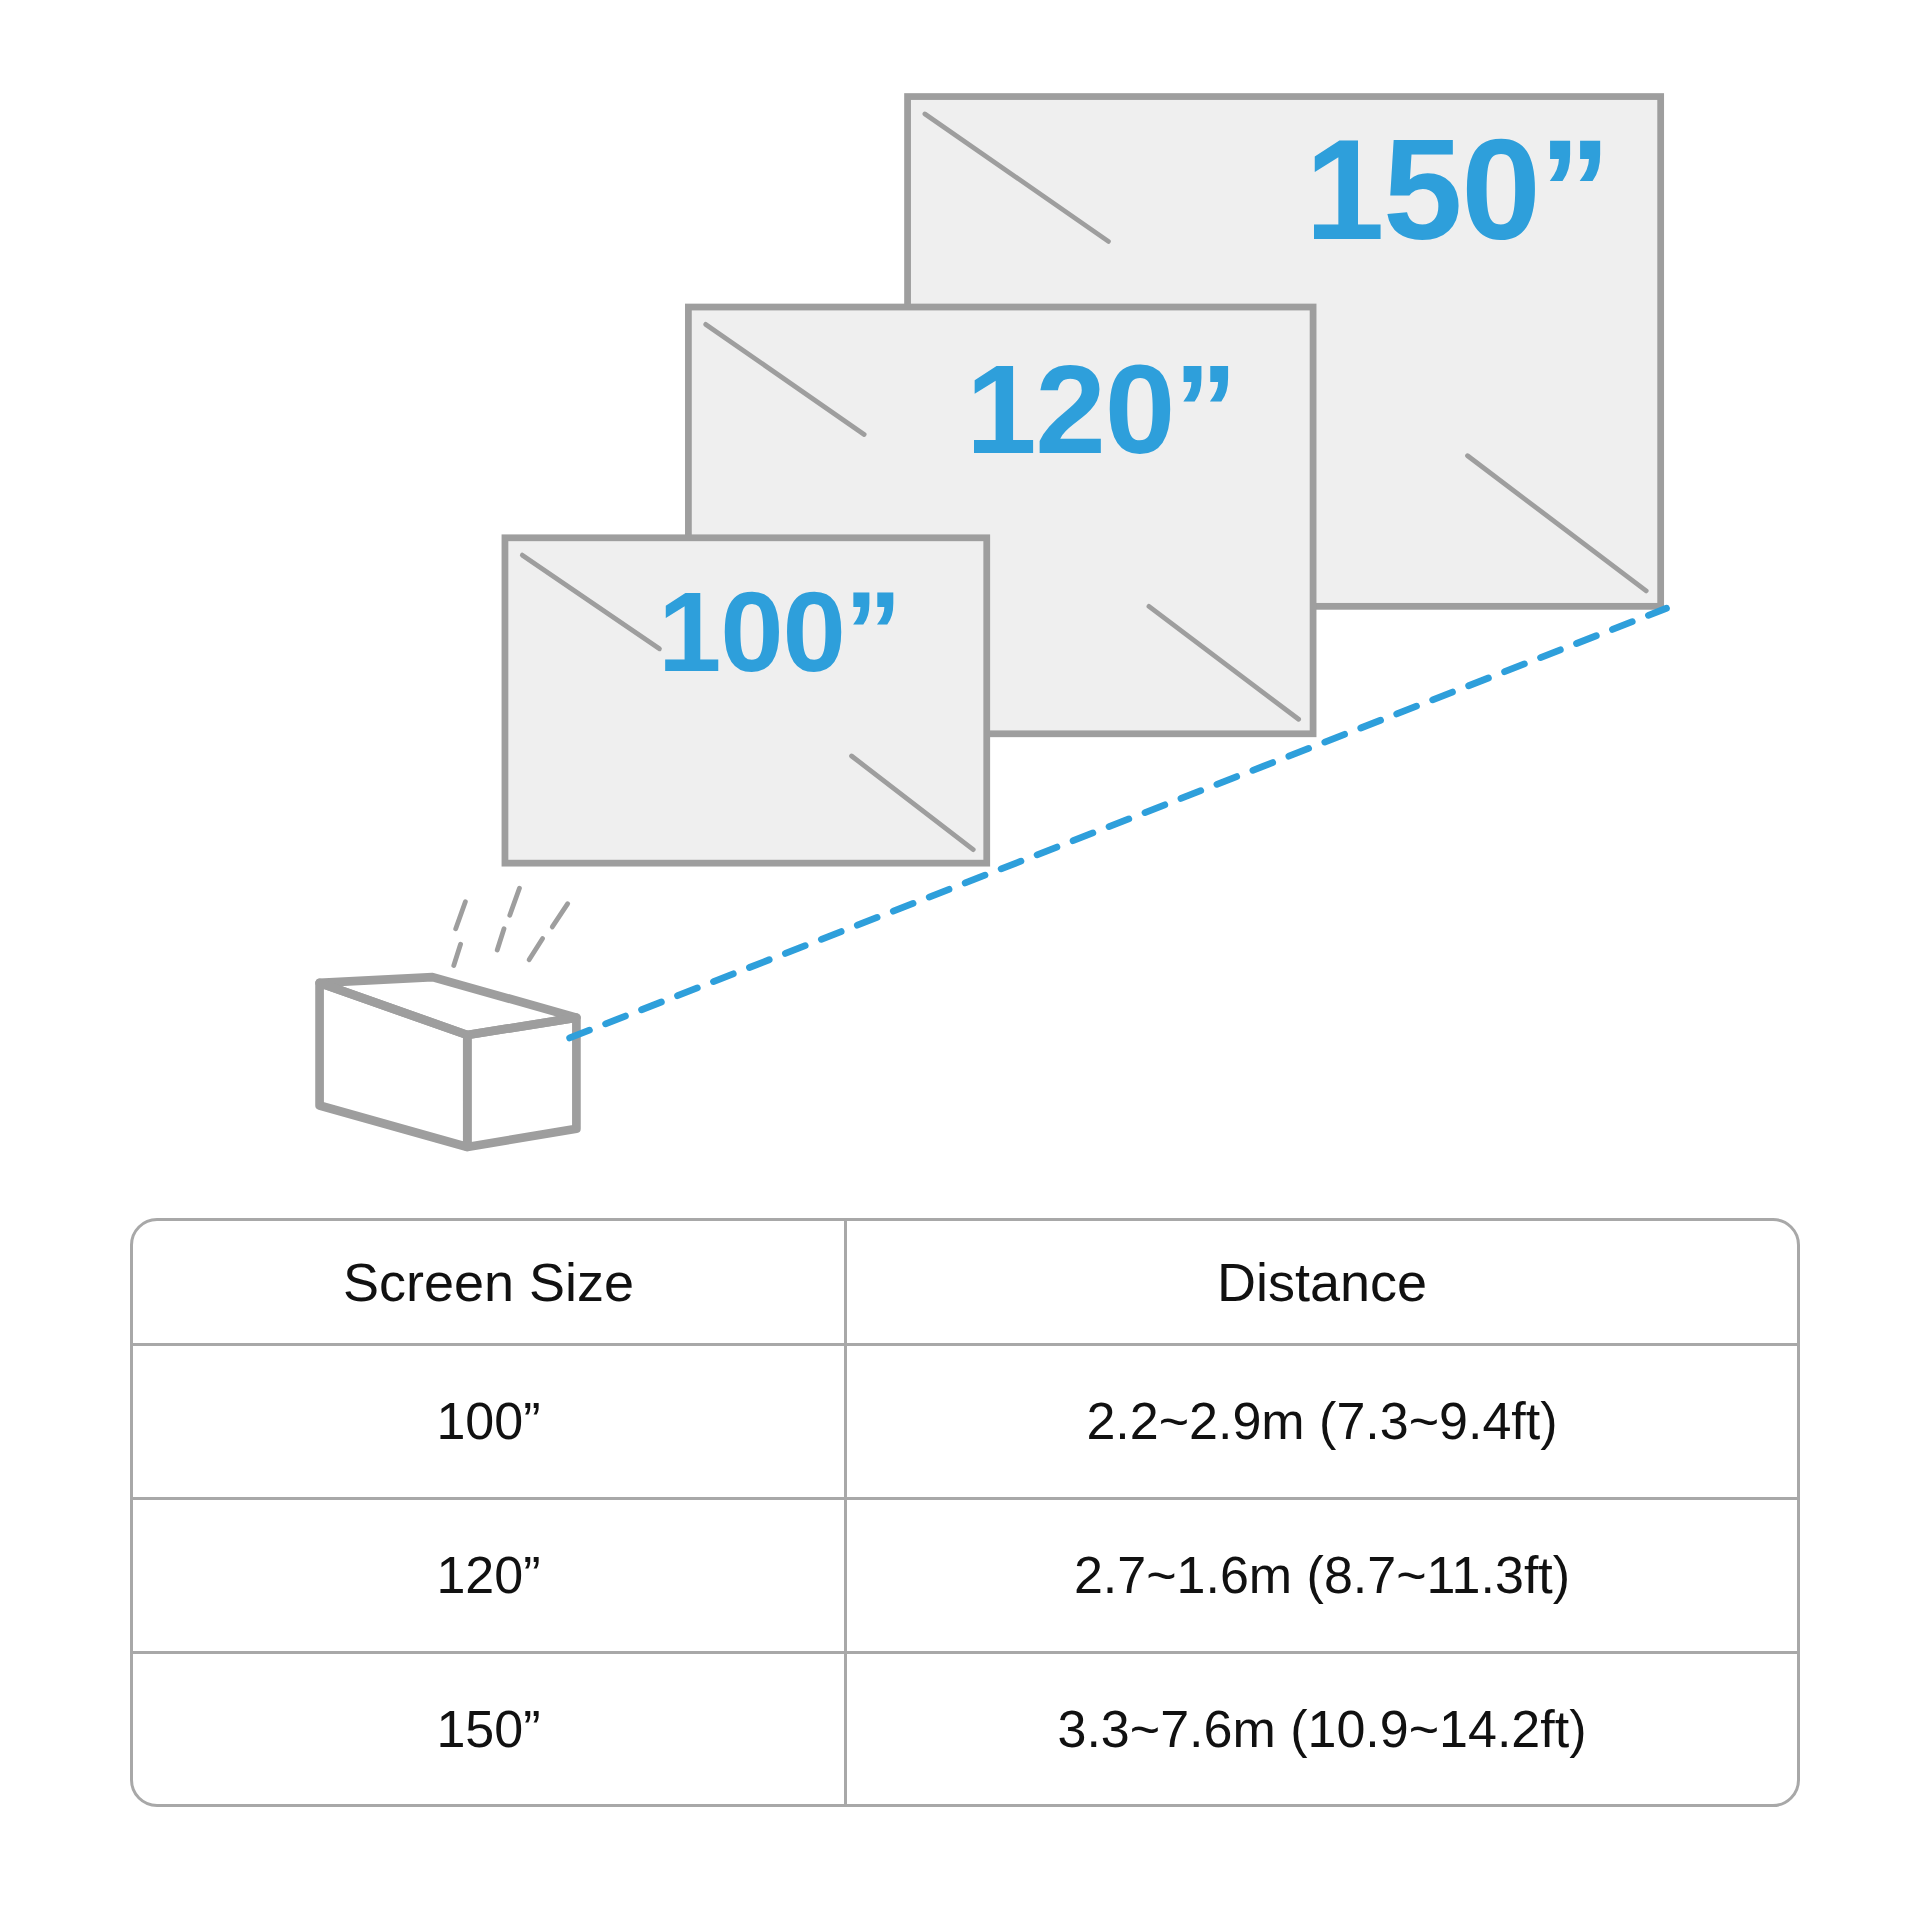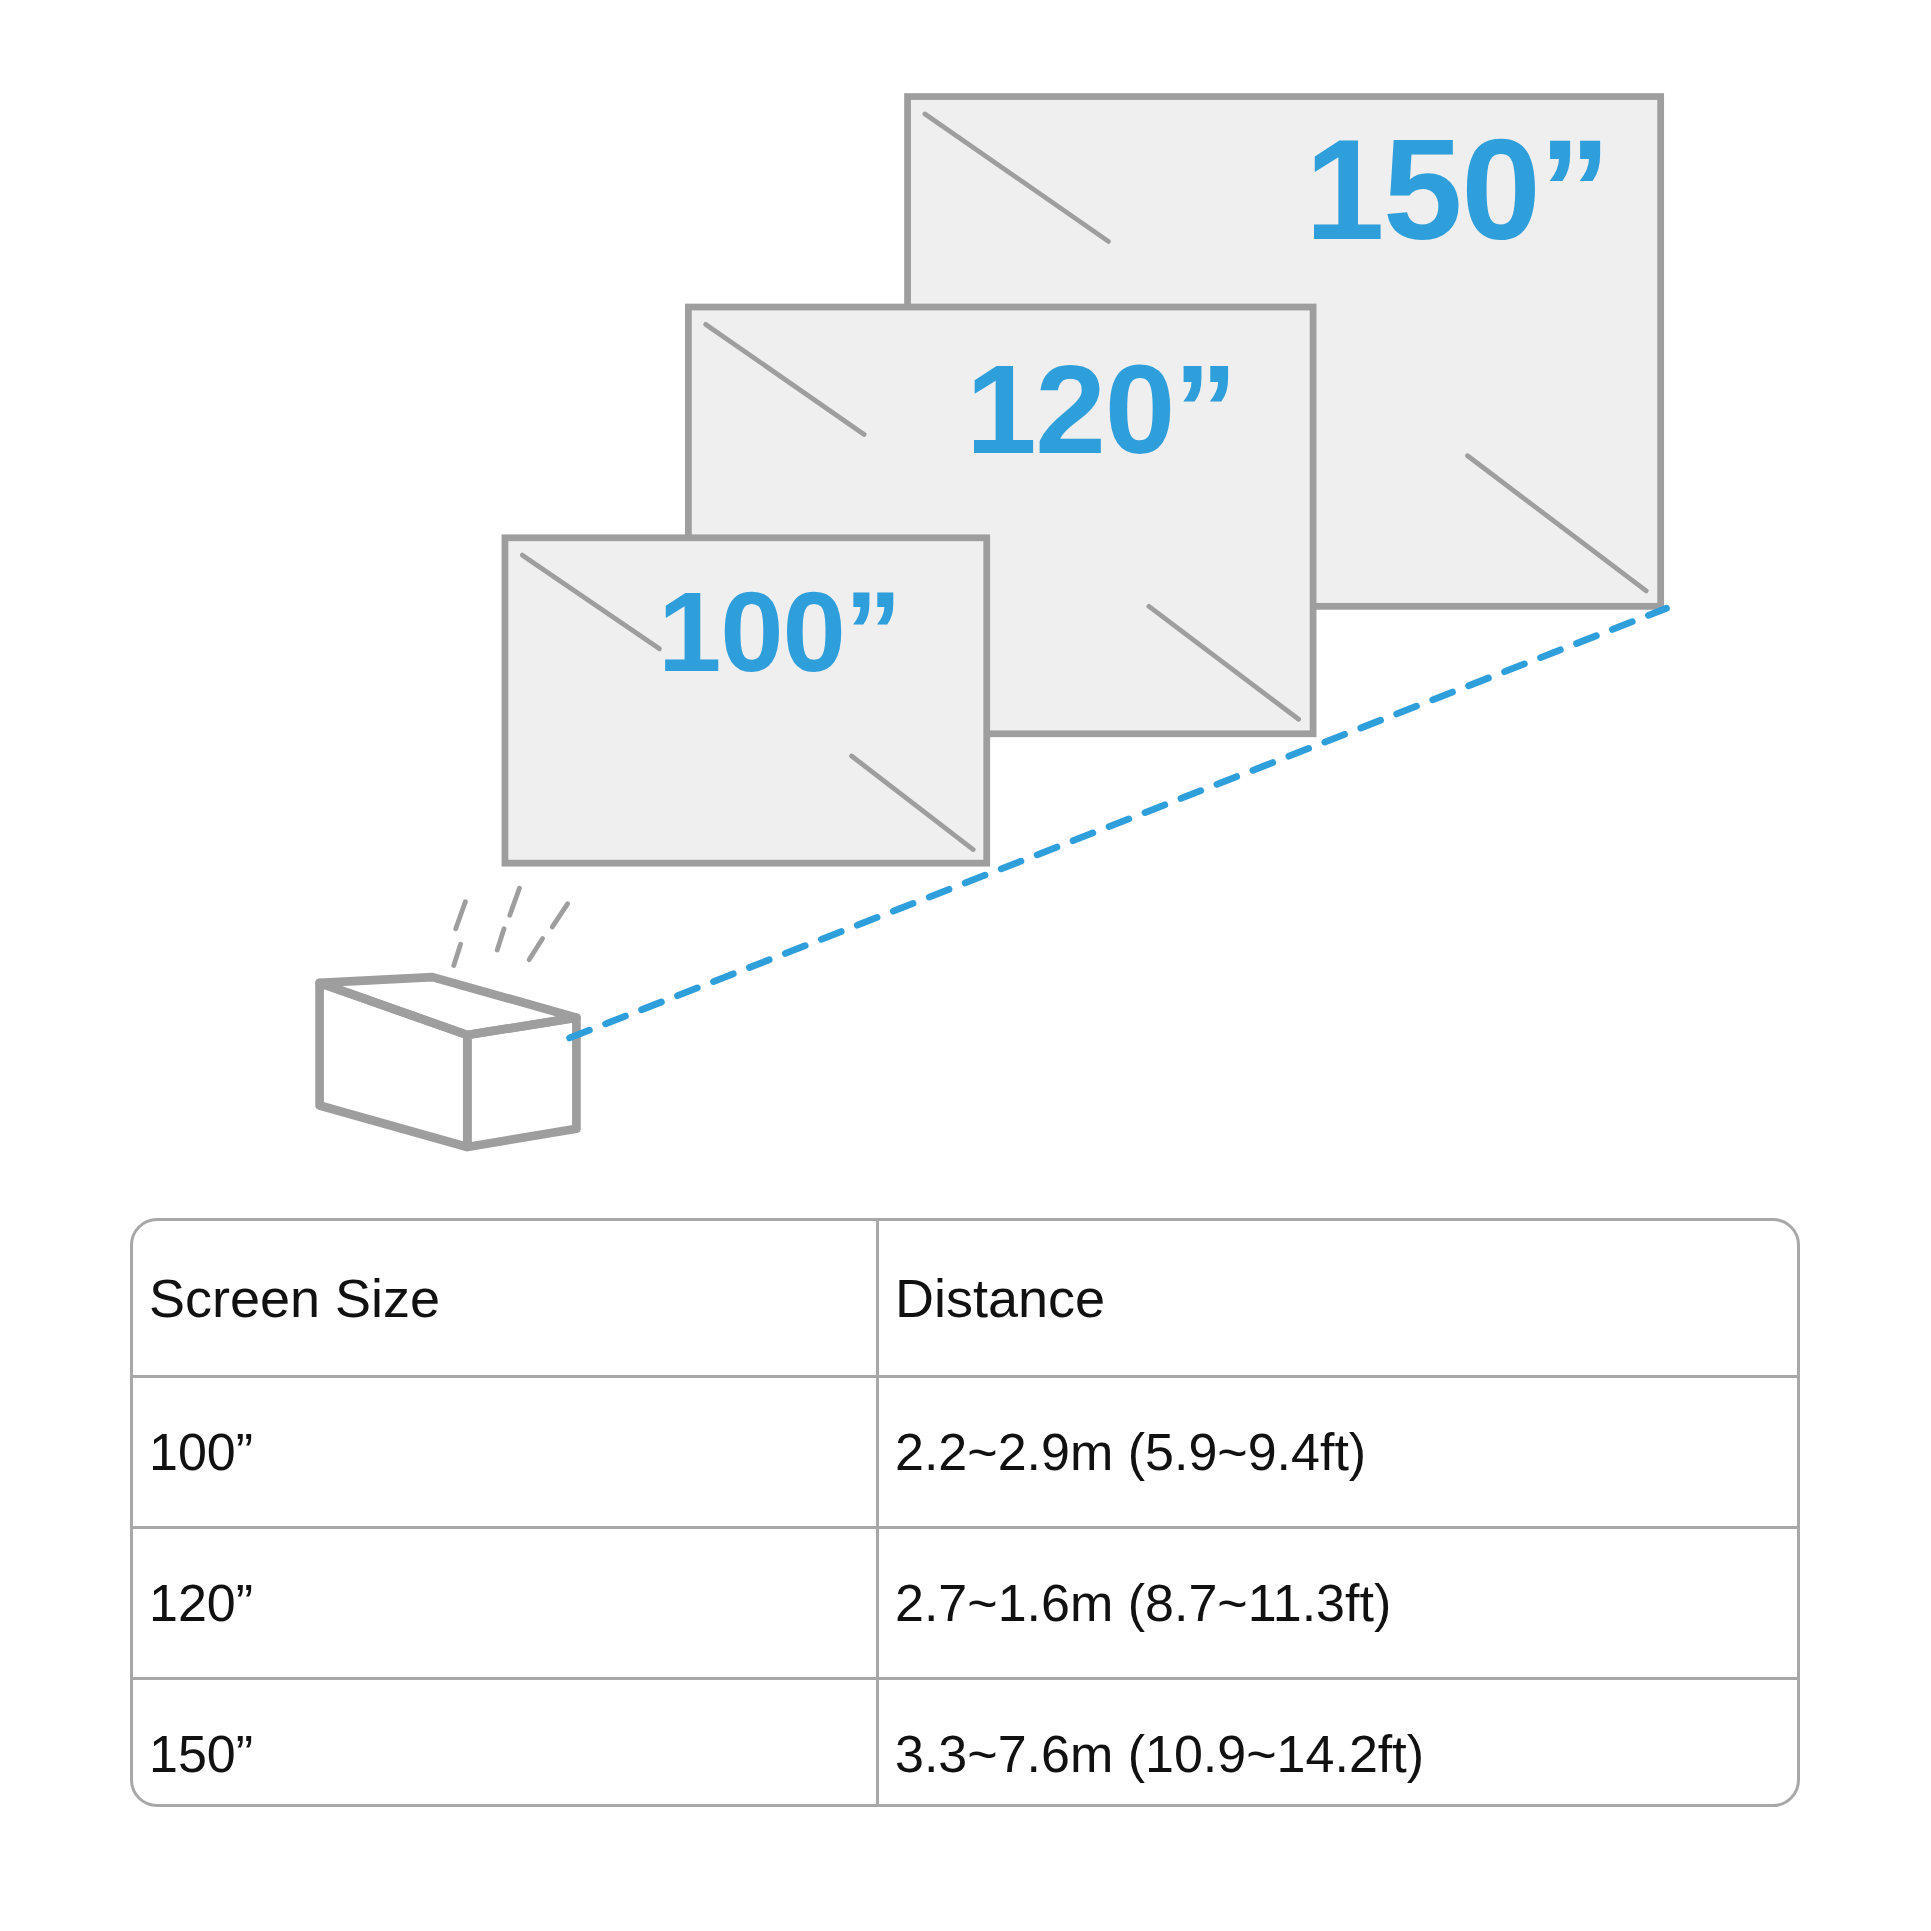--- a/index.html
+++ b/index.html
@@ -53,25 +53,25 @@
     background: #ffffff;
     overflow: hidden;
   }
   #spec-table table {
     width: 100%;
     height: 100%;
     border-collapse: collapse;
     table-layout: fixed;
   }
   #spec-table td, #spec-table th {
-    text-align: left;
+    text-align: center;
     vertical-align: middle;
     color: #111111;
     font-weight: 400;
-    padding: 16px;
+    padding: 0;
     margin-left: 32px;
   }
   #spec-table th {
     font-size: 54px;
     font-weight: 400;
     height: 122px;
   }
   #spec-table td {
     font-size: 52px;
     height: 116px;
@@ -136,21 +136,21 @@
     <table>
       <thead>
         <tr class="hsep-row">
           <th class="col-size vsep">Screen Size</th>
           <th>Distance</th>
         </tr>
       </thead>
       <tbody>
         <tr class="hsep-row">
           <td class="col-size vsep">100”</td>
-          <td>2.2~2.9m (5.9~9.4ft)</td>
+          <td>2.2~2.9m (7.3~9.4ft)</td>
         </tr>
         <tr class="hsep-row">
           <td class="col-size vsep">120”</td>
           <td>2.7~1.6m (8.7~11.3ft)</td>
         </tr>
         <tr>
           <td class="col-size vsep">150”</td>
           <td>3.3~7.6m (10.9~14.2ft)</td>
         </tr>
       </tbody>

